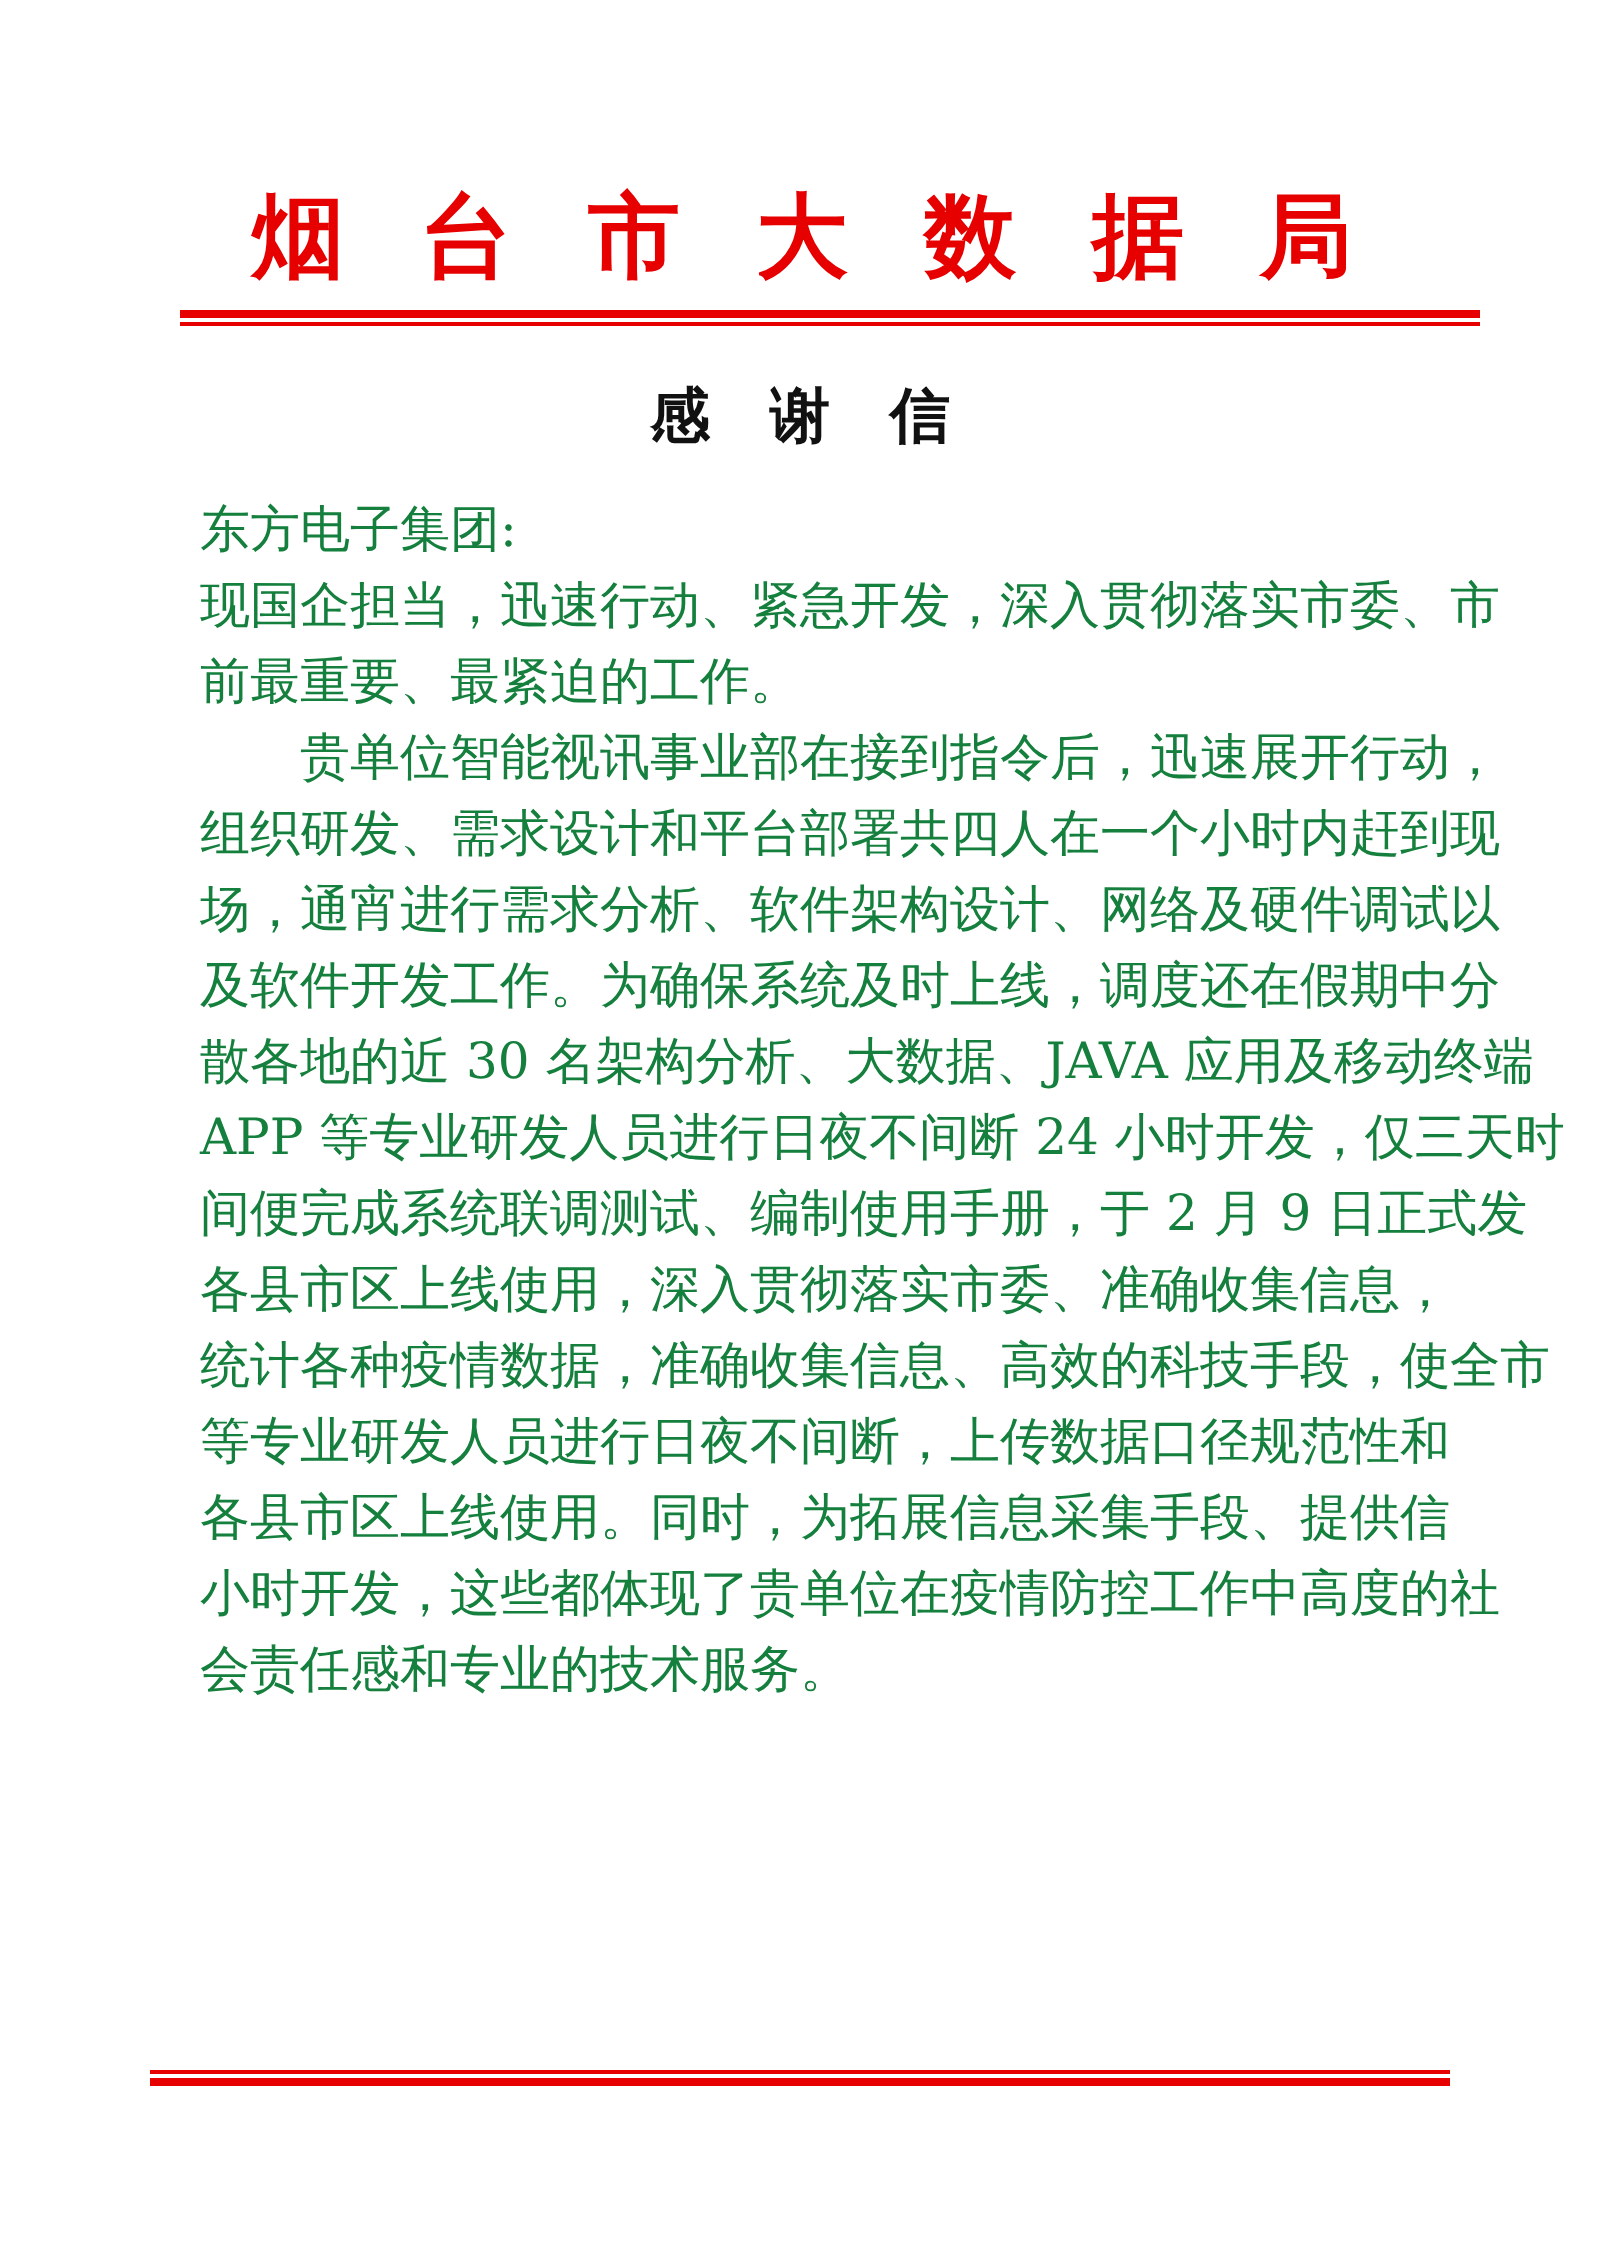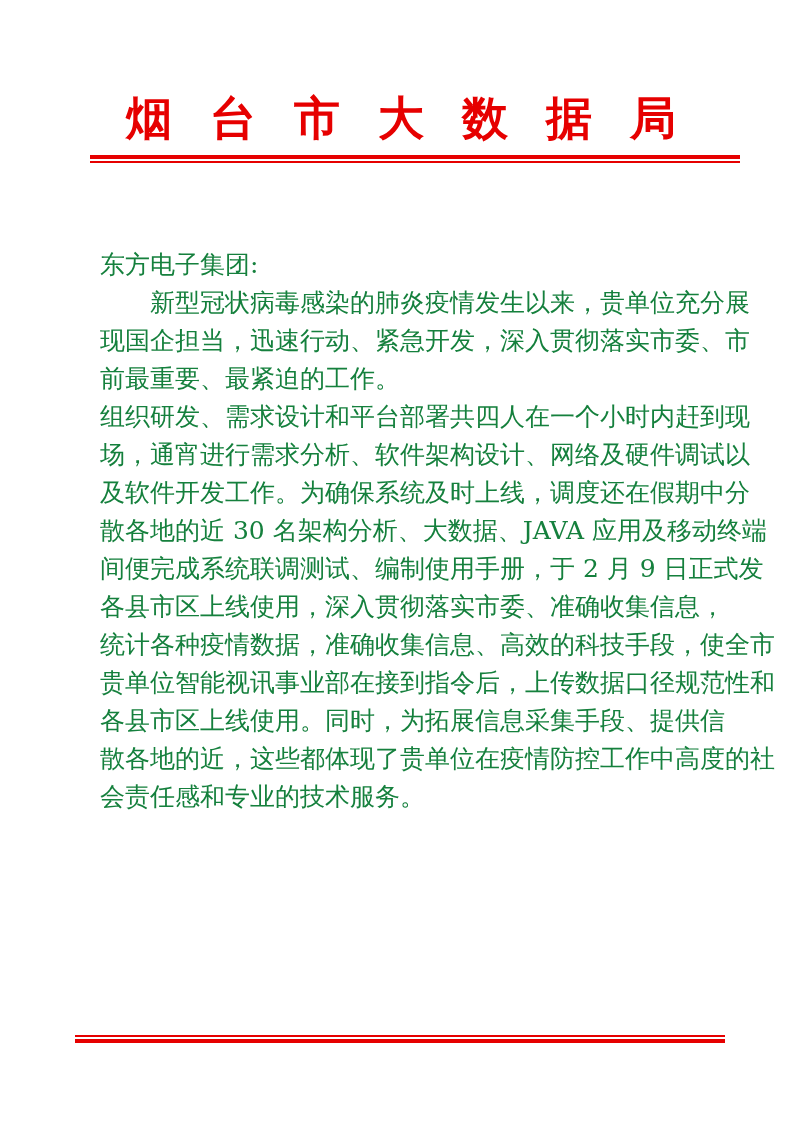--- a/index.html
+++ b/index.html
@@ -83,37 +83,39 @@
 <div class="page">
 
   <div class="agency-title">烟台市大数据局</div>
 
   <div class="rule-top">
     <div class="thick"></div>
     <div class="gap"></div>
     <div class="thin"></div>
   </div>
 
+  <div class="letter-title">感谢信</div>
 
   <div class="letter-body">
     <div class="salutation">东方电子集团:</div>
 
-  <div class="body-line indent">新型冠状病毒感染的肺炎疫情发生以来，贵单位充分展</div>
       <div class="body-line">现国企担当，迅速行动、紧急开发，深入贯彻落实市委、市</div>
       <div class="body-line">前最重要、最紧迫的工作。</div>
+      <div class="body-line indent">贵单位智能视讯事业部在接到指令后，迅速展开行动，</div>
       <div class="body-line">组织研发、需求设计和平台部署共四人在一个小时内赶到现</div>
       <div class="body-line">场，通宵进行需求分析、软件架构设计、网络及硬件调试以</div>
       <div class="body-line">及软件开发工作。为确保系统及时上线，调度还在假期中分</div>
       <div class="body-line">散各地的近 30 名架构分析、大数据、JAVA 应用及移动终端</div>
+      <div class="body-line">APP 等专业研发人员进行日夜不间断 24 小时开发，仅三天时</div>
       <div class="body-line">间便完成系统联调测试、编制使用手册，于 2 月 9 日正式发</div>
       <div class="body-line">各县市区上线使用，深入贯彻落实市委、准确收集信息，</div>
       <div class="body-line">统计各种疫情数据，准确收集信息、高效的科技手段，使全市</div>
-      <div class="body-line">贵单位智能视讯事业部在接到指令后，上传数据口径规范性和</div>
+      <div class="body-line">等专业研发人员进行日夜不间断，上传数据口径规范性和</div>
       <div class="body-line">各县市区上线使用。同时，为拓展信息采集手段、提供信</div>
-      <div class="body-line">散各地的近，这些都体现了贵单位在疫情防控工作中高度的社</div>
+      <div class="body-line">小时开发，这些都体现了贵单位在疫情防控工作中高度的社</div>
       <div class="body-line">会责任感和专业的技术服务。</div>
     </div>
 
   <div class="rule-bottom">
     <div class="thin"></div>
     <div class="gap"></div>
     <div class="thick"></div>
   </div>
 
 </div>

